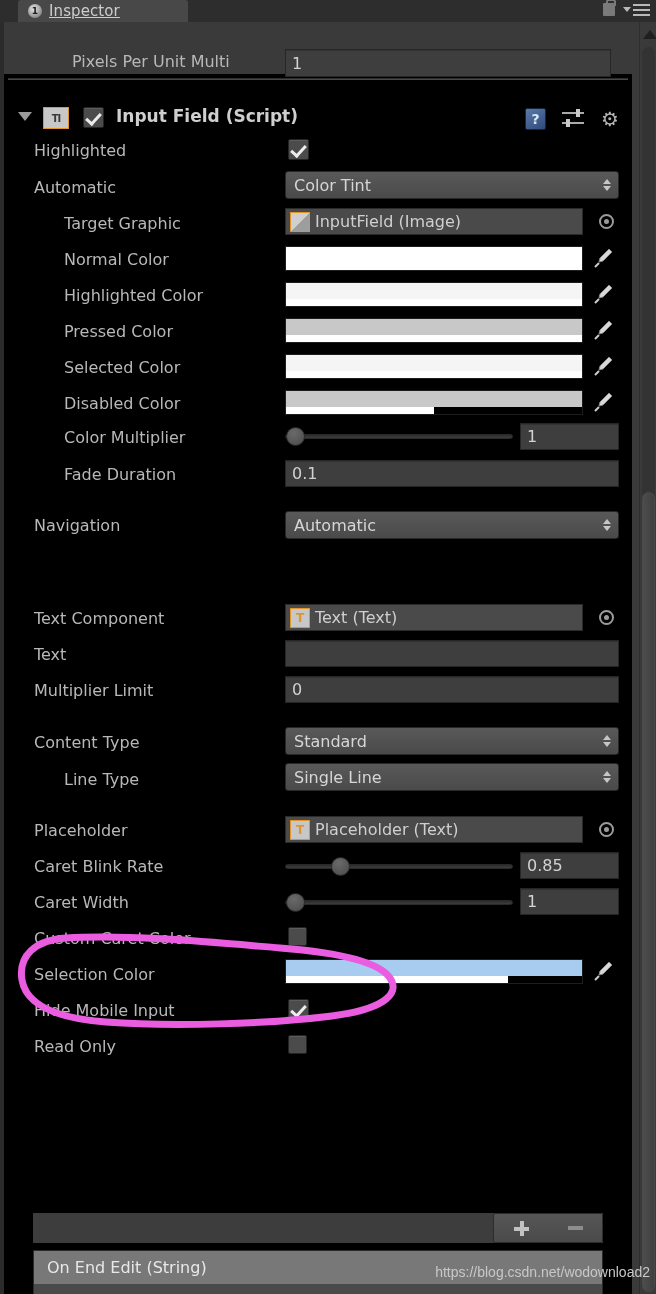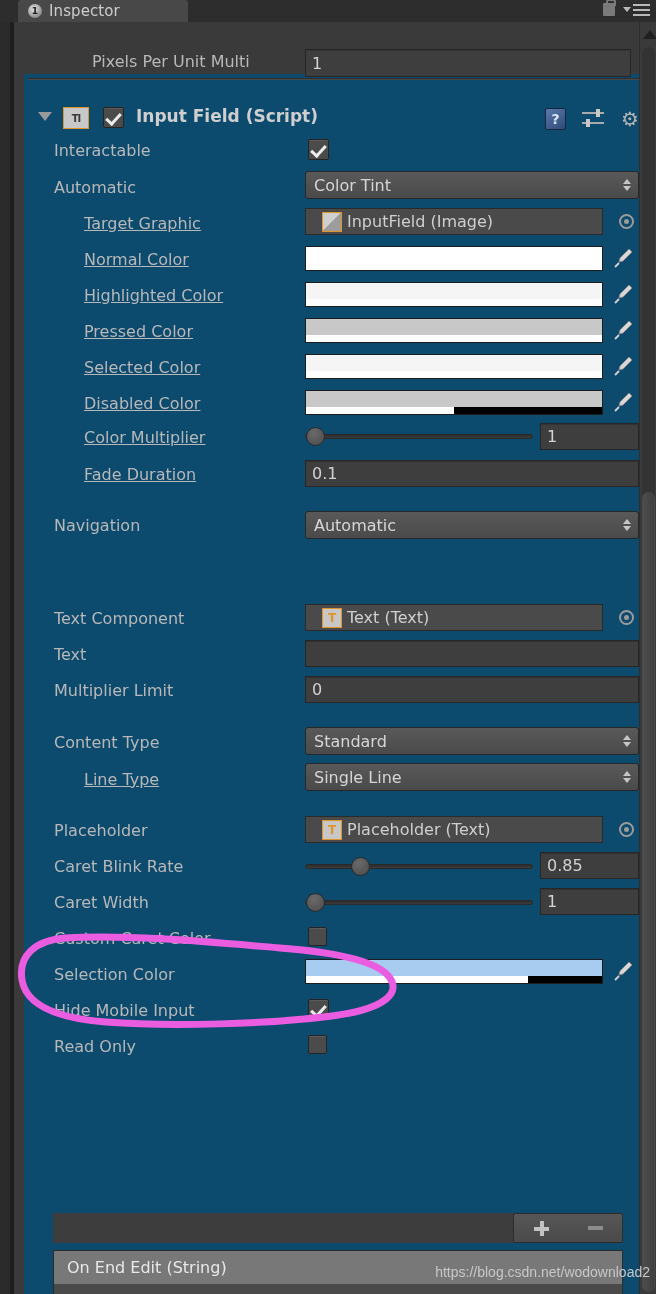--- a/index.html
+++ b/index.html
@@ -8,44 +8,44 @@
     font-family:"DejaVu Sans","Liberation Sans",sans-serif;
     font-size:15px;color:#b4b4b4;
     -webkit-font-smoothing:antialiased;
   }
   
   #root{position:absolute;inset:0;background:#3a3a3a;}
   .topbar{position:absolute;left:0;top:0;width:656px;height:22px;background:#2d2d2d;}
   .tab{position:absolute;left:18px;top:0;width:170px;height:22px;background:#484848;
        border-top-left-radius:3px;border-top-right-radius:3px;
        display:flex;align-items:center;gap:7px;padding-left:10px;box-sizing:border-box;}
-  .tab-label{font-size:15px;color:#cdcdcd;letter-spacing:.1px;}
+  .tab-label{font-size:15px;color:#cdcdcd;letter-spacing:.1px;text-decoration:underline;}
   .tab-ico{width:14px;height:14px;border-radius:50%;
            background:radial-gradient(circle at 40% 35%,#e2e2e2,#9a9a9a 60%,#6d6d6d);
            color:#1d1d1d;font-size:9px;font-weight:bold;display:flex;
            align-items:center;justify-content:center;line-height:1;}
   .topbar-right{position:absolute;right:6px;top:3px;display:flex;align-items:center;gap:8px;}
   .lockico{width:12px;height:13px;background:#7a7a7a;border-radius:1px;position:relative;}
   .lockico:before{content:"";position:absolute;left:3px;top:-4px;width:6px;height:5px;
                   border:2px solid #7a7a7a;border-bottom:none;border-radius:3px 3px 0 0;}
   .menuico{display:flex;align-items:center;gap:2px;}
   .menuico .caret{width:0;height:0;border-left:4px solid transparent;border-right:4px solid transparent;
                   border-top:5px solid #b9b9b9;}
   .menuico .bars{display:flex;flex-direction:column;gap:3px;}
   .menuico .bars i{display:block;width:17px;height:2px;background:#b9b9b9;}
 
   
   .leftedge{position:absolute;left:0;top:22px;width:10px;height:1272px;background:#2b2b2b;}
   .leftedge2{position:absolute;left:10px;top:22px;width:4px;height:1272px;background:#1e1e1e;}
-  .panel{position:absolute;left:24px;top:22px;width:628px;height:1272px;background:#0c4a6e;}
+  .panel{position:absolute;left:4px;top:22px;width:628px;height:1272px;background:#000000;}
 
   
   .row{position:absolute;left:0;height:30px;display:flex;align-items:center;}
   .lbl{color:#b8b8b8;font-size:16px;white-space:nowrap;}
-  .lbl.ind{padding-left:30px;text-decoration:underline;}
+  .lbl.ind{padding-left:30px;}
 
   
   .ppu-wrap{position:absolute;left:0;top:0;width:628px;height:52px;background:#3a3a3a;}
   .ppu-lbl{position:absolute;left:68px;top:30px;font-size:16px;color:#b8b8b8;}
   .ppu-field{position:absolute;left:281px;top:27px;width:326px;height:28px;
              background:#3e3e3e;border:1px solid #262626;box-shadow:inset 0 1px 0 #333;
              display:flex;align-items:center;padding-left:6px;box-sizing:border-box;
              font-size:16px;color:#d2d2d2;}
   .sep{position:absolute;left:4px;width:620px;height:1px;background:#2e2e2e;
        border-bottom:1px solid #484848;}
@@ -79,21 +79,21 @@
          border-radius:3px;box-sizing:border-box;display:flex;align-items:center;
          padding-left:8px;color:#d6d6d6;font-size:16px;position:relative;}
   .popup .arrows{position:absolute;right:7px;top:50%;transform:translateY(-50%);
                  display:flex;flex-direction:column;gap:2px;}
   .popup .arrows i{width:0;height:0;border-left:4px solid transparent;border-right:4px solid transparent;}
   .popup .arrows i.u{border-bottom:5px solid #c6c6c6;}
   .popup .arrows i.d{border-top:5px solid #c6c6c6;}
 
   
   .objfield{background:#4a4a4a;border:1px solid #2a2a2a;box-sizing:border-box;
-            display:flex;align-items:center;gap:5px;padding-left:16px;color:#cfcfcf;font-size:16px;}
+            display:flex;align-items:center;gap:5px;padding-left:4px;color:#cfcfcf;font-size:16px;}
   .obj-ico{width:20px;height:20px;border:1.5px solid #e0952b;box-sizing:border-box;
            background:#c7c7c7;display:flex;align-items:center;justify-content:center;
            font-size:12px;font-weight:bold;color:#e0952b;}
   .obj-ico.img{background:linear-gradient(135deg,#cfcfcf 50%,#9d9d9d 50%);}
   .obj-dot{width:15px;height:15px;border:2px solid #9b9b9b;border-radius:50%;box-sizing:border-box;
            position:relative;}
   .obj-dot:after{content:"";position:absolute;left:3px;top:3px;width:5px;height:5px;
                  background:#9b9b9b;border-radius:50%;}
 
   
@@ -198,21 +198,21 @@
           <i style="left:0;top:3px;width:22px"></i>
             <b style="left:14px;top:0"></b>
           <i style="left:0;top:13px;width:22px"></i>
             <b style="left:4px;top:10px"></b>
         </span>
         <span class="gear-ico">⚙</span>
       </span>
     </div>
 
     <div class="row" style="top:113px;left:30px">
-      <span class="lbl">Interactable</span>
+      <span class="lbl">Highlighted</span>
     </div>
     <span class="cb on" style="position:absolute;left:284px;top:117px"></span>
 
     <div class="row" style="top:150px;left:30px">
       <span class="lbl">Automatic</span>
     </div>
     <div class="popup" style="position:absolute;left:281px;top:149px;width:334px;height:28px">
       <span>Color Tint</span>
       <span class="arrows">
           <i class="u"></i>

